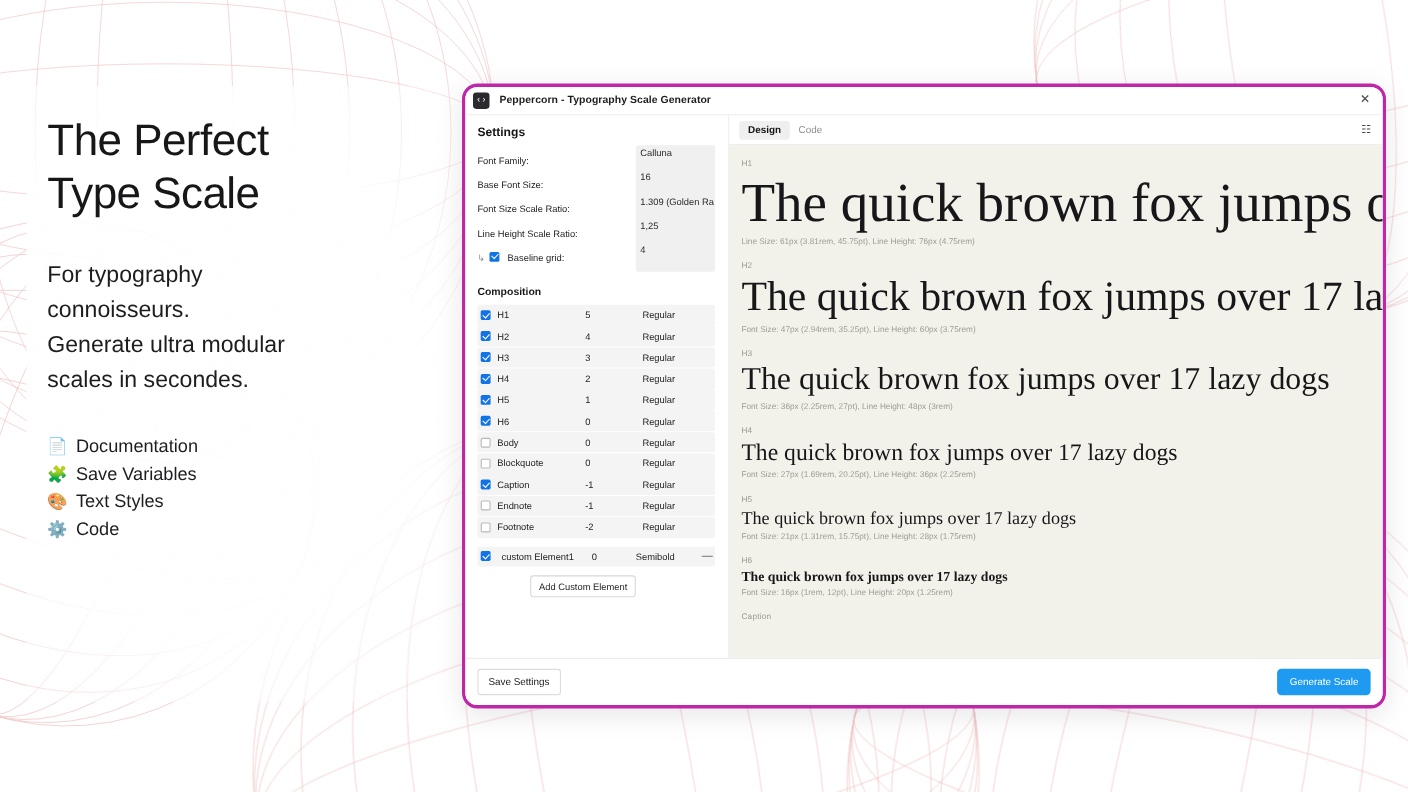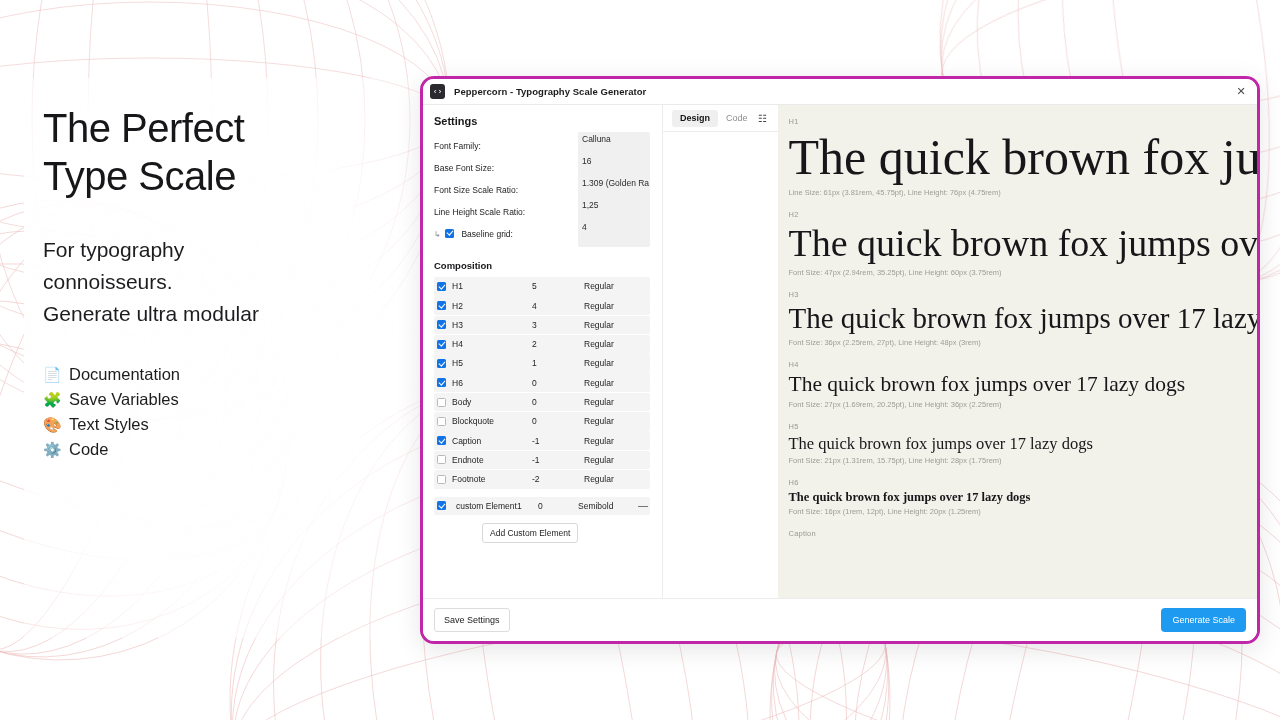--- a/index.html
+++ b/index.html
@@ -191,21 +191,21 @@
     border: 1px solid #d8d8dc;
     border-radius: 3px;
     background: #fff;
     font-size: 8.5px;
     color: #1e1e21;
     padding: 4px 7px;
     margin-left: 48px;
   }
 
   
-  .preview-col { flex: 1 1 auto; display: flex; flex-direction: row; min-width: 0; }
+  .preview-col { flex: 1 1 auto; display: flex; flex-direction: column; min-width: 0; }
   .tabbar {
     height: 27px;
     flex: 0 0 27px;
     display: flex;
     align-items: center;
     padding: 0 8px 0 9px;
     border-bottom: 1px solid #ececec;
     background: #fff;
   }
   .tab {
@@ -354,20 +354,21 @@
 <div class="promo">
   <div class="promo-bgfade"></div>
   <h1>
     <span>The Perfect</span><br>
     <span>Type Scale</span>
   </h1>
   <div class="sub">
     <span>For typography</span><br>
     <span>connoisseurs.</span><br>
     <span>Generate ultra modular</span><br>
+    <span>scales in secondes.</span>
   </div>
   <ul>
     <li>
       <span class="emo">📄</span>
       <span>Documentation</span>
     </li>
     <li>
       <span class="emo">🧩</span>
       <span>Save Variables</span>
     </li>

